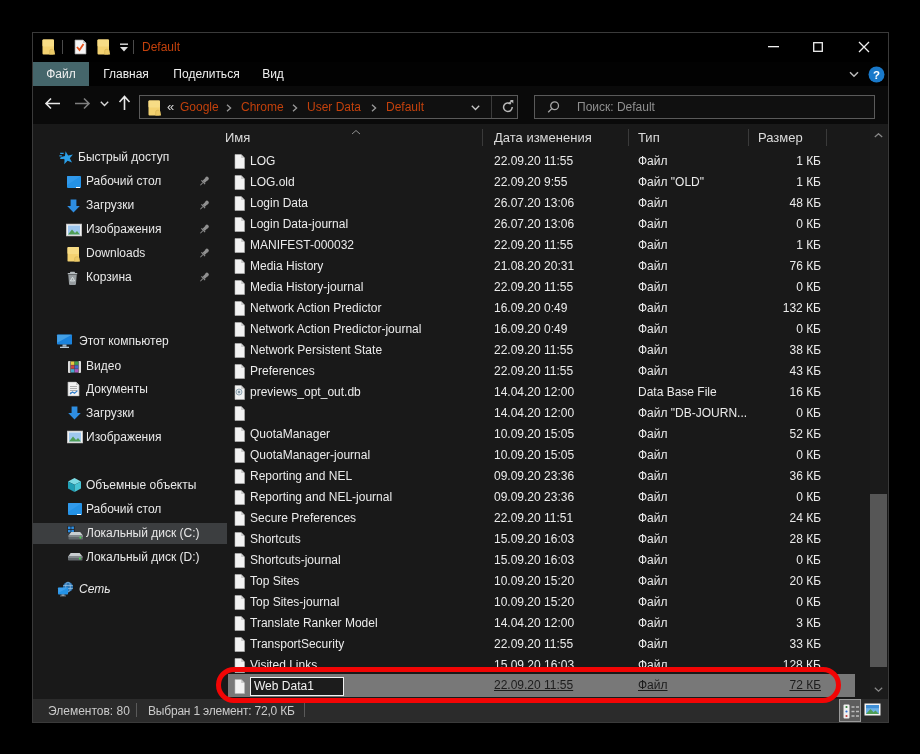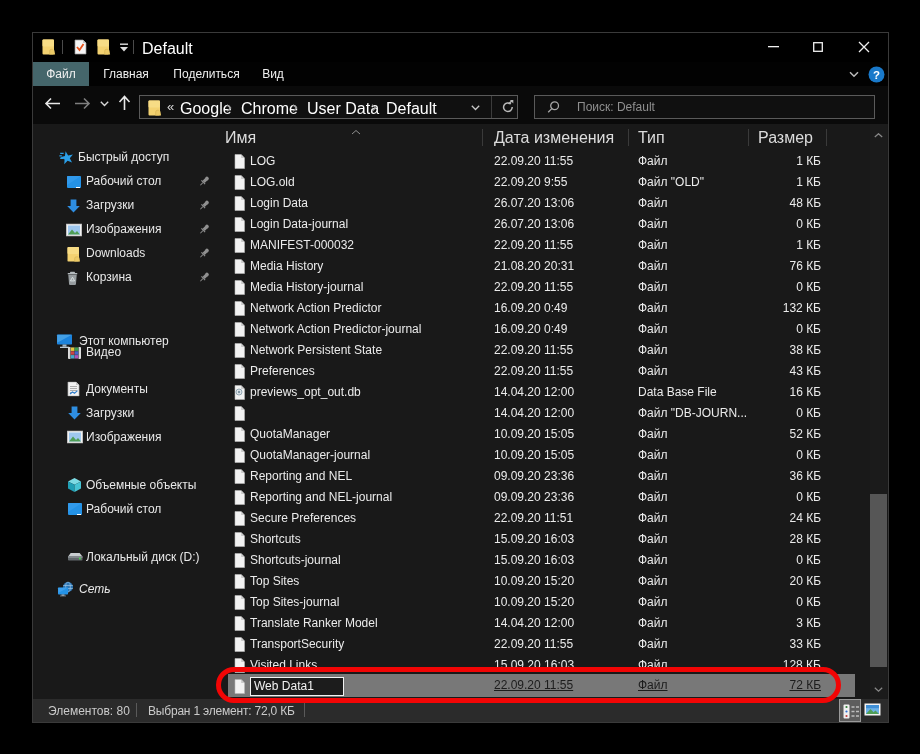--- a/index.html
+++ b/index.html
@@ -5,28 +5,28 @@
 html,body{width:920px;height:754px;background:#000;overflow:hidden;
 font-family:"Liberation Sans",sans-serif;}
 .abs{position:absolute}
 #win{position:absolute;left:33px;top:33px;width:855px;height:689px;
 background:#191919;outline:1px solid #3a3a3a;}
 #titlebar{position:absolute;left:0;top:0;width:855px;height:29px;background:#000;}
 #tabs{position:absolute;left:0;top:29px;width:855px;height:24px;background:#020202;}
 #addr{position:absolute;left:0;top:53px;width:855px;height:38px;background:#0a0a0a;}
 #content{position:absolute;left:0;top:91px;width:855px;height:575px;background:#191919;}
 #status{position:absolute;left:0;top:666px;width:855px;height:23px;background:#2b2b2b;}
-.t{color:#ffffff;font-size:16px;white-space:nowrap}
+.t{color:#c2410c;font-size:12px;white-space:nowrap}
 .tab{position:absolute;top:0;height:24px;line-height:24px;text-align:center;color:#f0f0f0;font-size:12px}
 .navrow{position:absolute;height:21px;line-height:21px;color:#e8e8e8;font-size:12px;white-space:nowrap}
 .navrow svg{position:absolute;top:50%;transform:translateY(-50%)}
 .pin{position:absolute;right:16px;top:3px}
 .box{position:absolute;top:9px;height:24px;background:#101010;border:1px solid #5a5a5a}
 .hsep{position:absolute;width:1px;background:#3a3a3a}
-.hdr{position:absolute;color:#dcdcdc;font-size:16px;line-height:21px;white-space:nowrap}
+.hdr{position:absolute;color:#dcdcdc;font-size:13px;line-height:21px;white-space:nowrap}
 .row{position:absolute;left:1px;width:627px;height:21px;font-size:12px;line-height:21px;color:#ebebeb;white-space:nowrap}
 .row .nm{position:absolute;left:22px}
 .row .dt{position:absolute;left:266px}
 .row .tp{position:absolute;left:410px}
 .row .sz{position:absolute;right:34px}
 .row svg.fi{position:absolute;left:6px;top:3px}
 .selrow{background:#787878;color:#1c1c1c;height:23px !important;line-height:23px !important}
 .selrow .dt,.selrow .tp,.selrow .sz{text-decoration:underline;color:#1c1c1c}
 .selrow svg.fi{top:5px !important}
 </style></head><body>
@@ -230,21 +230,21 @@
       </div>
 <div class="navrow" style="left:0;top:206.5px;width:194px;">
         <svg style="left:23px" width="17" height="15">
           <rect x="1" y="1" width="15" height="10" rx="0.8" fill="#1b83dd"></rect>
           <path d="M1.2,1.2 l14.6,0 l-14.6,8 z" fill="#52aae8" opacity="0.75"></path>
           <rect x="6.5" y="11" width="4" height="2.2" fill="#9fb6c8"></rect>
           <rect x="4" y="13.2" width="9" height="1.3" fill="#b9cbd8"></rect>
         </svg>
         <span style="position:absolute;left:46px">Этот компьютер</span>
       </div>
-<div class="navrow" style="left:0;top:218px;width:194px;">
+<div class="navrow" style="left:0;top:232px;width:194px;">
         <svg style="left:34px" width="15" height="13">
           <rect x="1" y="0.5" width="13" height="12" rx="1" fill="#efefef"></rect>
           <rect x="3.3" y="0.5" width="8.4" height="12" fill="#3a3a3a"></rect>
           <rect x="3.8" y="1" width="3.6" height="3.4" fill="#e8c93e"></rect>
           <rect x="7.7" y="1" width="3.6" height="3.4" fill="#3f9e4d"></rect>
           <rect x="3.8" y="4.8" width="3.6" height="3.4" fill="#cc4444"></rect>
           <rect x="7.7" y="4.8" width="3.6" height="3.4" fill="#4466cc"></rect>
           <rect x="3.8" y="8.6" width="3.6" height="3.3" fill="#44aacc"></rect>
           <rect x="7.7" y="8.6" width="3.6" height="3.3" fill="#aa55bb"></rect>
           <path d="M1.6,1.5 h1 M1.6,3.5 h1 M1.6,5.5 h1 M1.6,7.5 h1 M1.6,9.5 h1 M1.6,11.5 h1 M12.4,1.5 h1 M12.4,3.5 h1 M12.4,5.5 h1 M12.4,7.5 h1 M12.4,9.5 h1 M12.4,11.5 h1" stroke="#8a8a8a" stroke-width="0.8"></path>
@@ -282,20 +282,34 @@
         </svg>
         <span style="position:absolute;left:53px">Объемные объекты</span>
       </div>
 <div class="navrow" style="left:0;top:374.5px;width:194px;">
         <svg style="left:34px" width="16" height="14">
           <rect x="1" y="1" width="14" height="12" rx="1" fill="#2492e6"></rect>
           <path d="M1,1 l14,0 l-14,9 z" fill="#3ba0f0" opacity="0.6"></path>
           <path d="M10,12 h4 v1 h-4 z" fill="#fff"></path>
         </svg>
         <span style="position:absolute;left:53px">Рабочий стол</span>
+      </div>
+<div class="navrow" style="left:0;top:398.5px;width:194px;background:#3c3e40;">
+        <svg style="left:34px" width="17" height="14">
+          <rect x="0.5" y="0" width="7" height="7" fill="#191919"></rect>
+          <rect x="1" y="0.5" width="2.6" height="2.6" fill="#2e8ee2"></rect>
+          <rect x="4.3" y="0.5" width="2.6" height="2.6" fill="#2e8ee2"></rect>
+          <rect x="1" y="3.8" width="2.6" height="2.6" fill="#2e8ee2"></rect>
+          <rect x="4.3" y="3.8" width="2.6" height="2.6" fill="#2e8ee2"></rect>
+          <path d="M2,9 l2.2,-3 h9 l2.3,3 z" fill="#c9cdd0"></path>
+          <rect x="1.5" y="9" width="14.5" height="4.5" rx="0.8" fill="#62686c"></rect>
+          <rect x="1.5" y="9" width="14.5" height="2" fill="#83898d"></rect>
+          <circle cx="13.4" cy="11.6" r="1" fill="#49d84d"></circle>
+        </svg>
+        <span style="position:absolute;left:53px">Локальный диск (C:)</span>
       </div>
 <div class="navrow" style="left:0;top:422.5px;width:194px;">
         <svg style="left:34px" width="17" height="10">
           <path d="M1.5,4 l2.2,-3 h9 l2.3,3 z" fill="#c9cdd0"></path>
           <rect x="1" y="4" width="14.5" height="4.5" rx="0.8" fill="#62686c"></rect>
           <rect x="1" y="4" width="14.5" height="2" fill="#83898d"></rect>
           <circle cx="12.9" cy="6.6" r="1" fill="#49d84d"></circle>
         </svg>
         <span style="position:absolute;left:53px">Локальный диск (D:)</span>
       </div>

